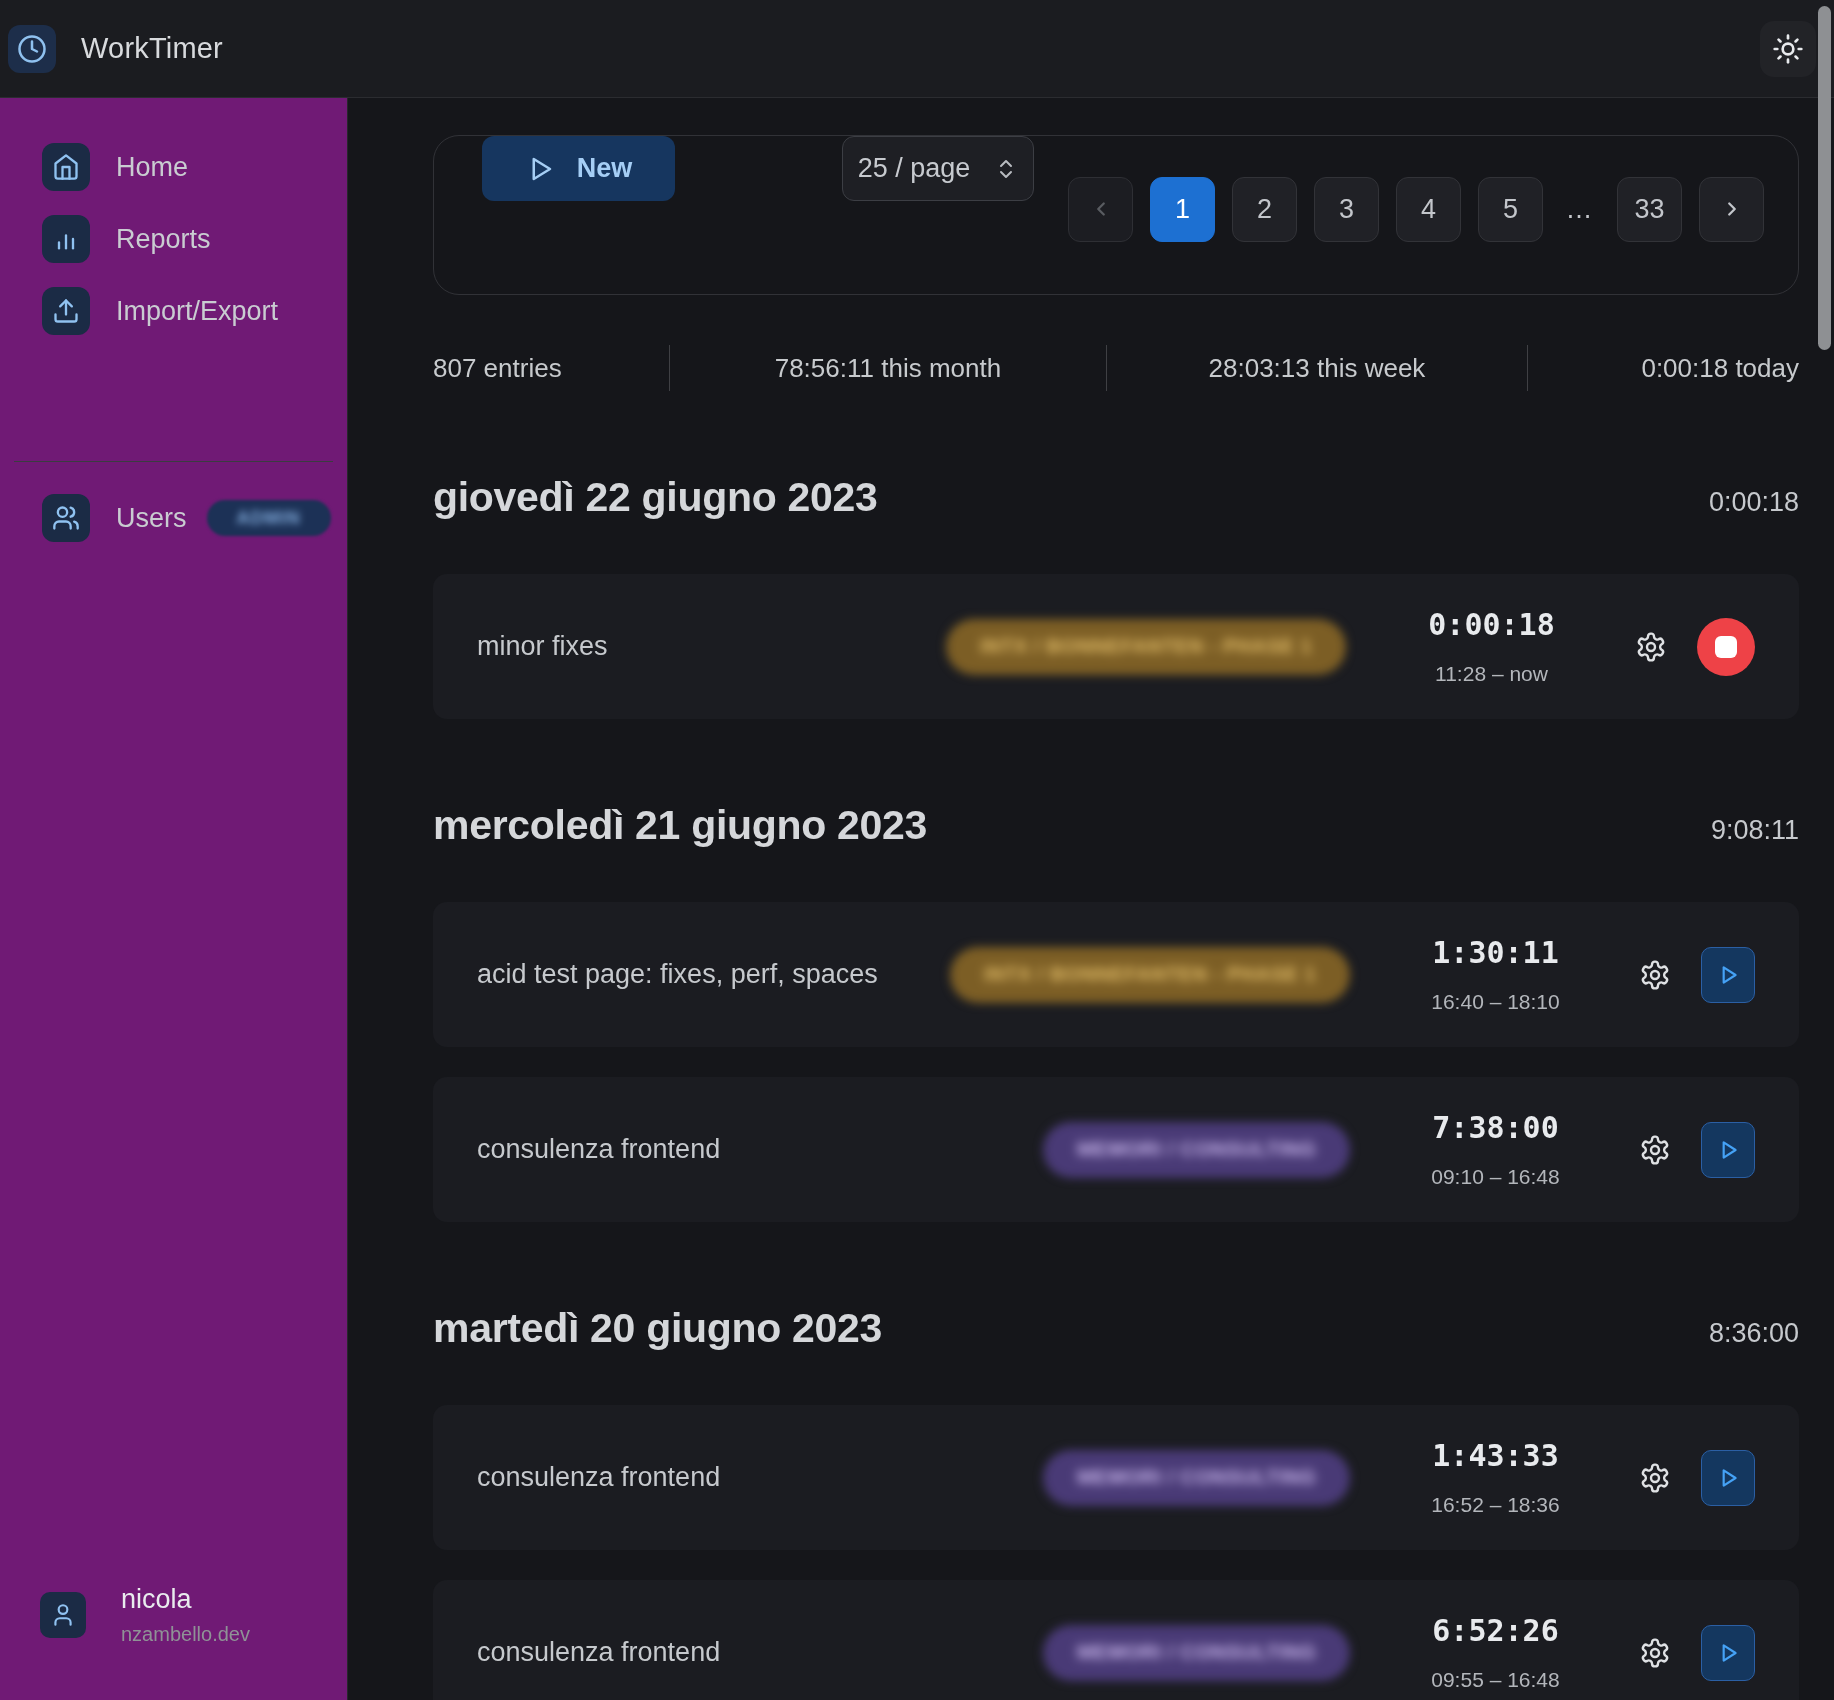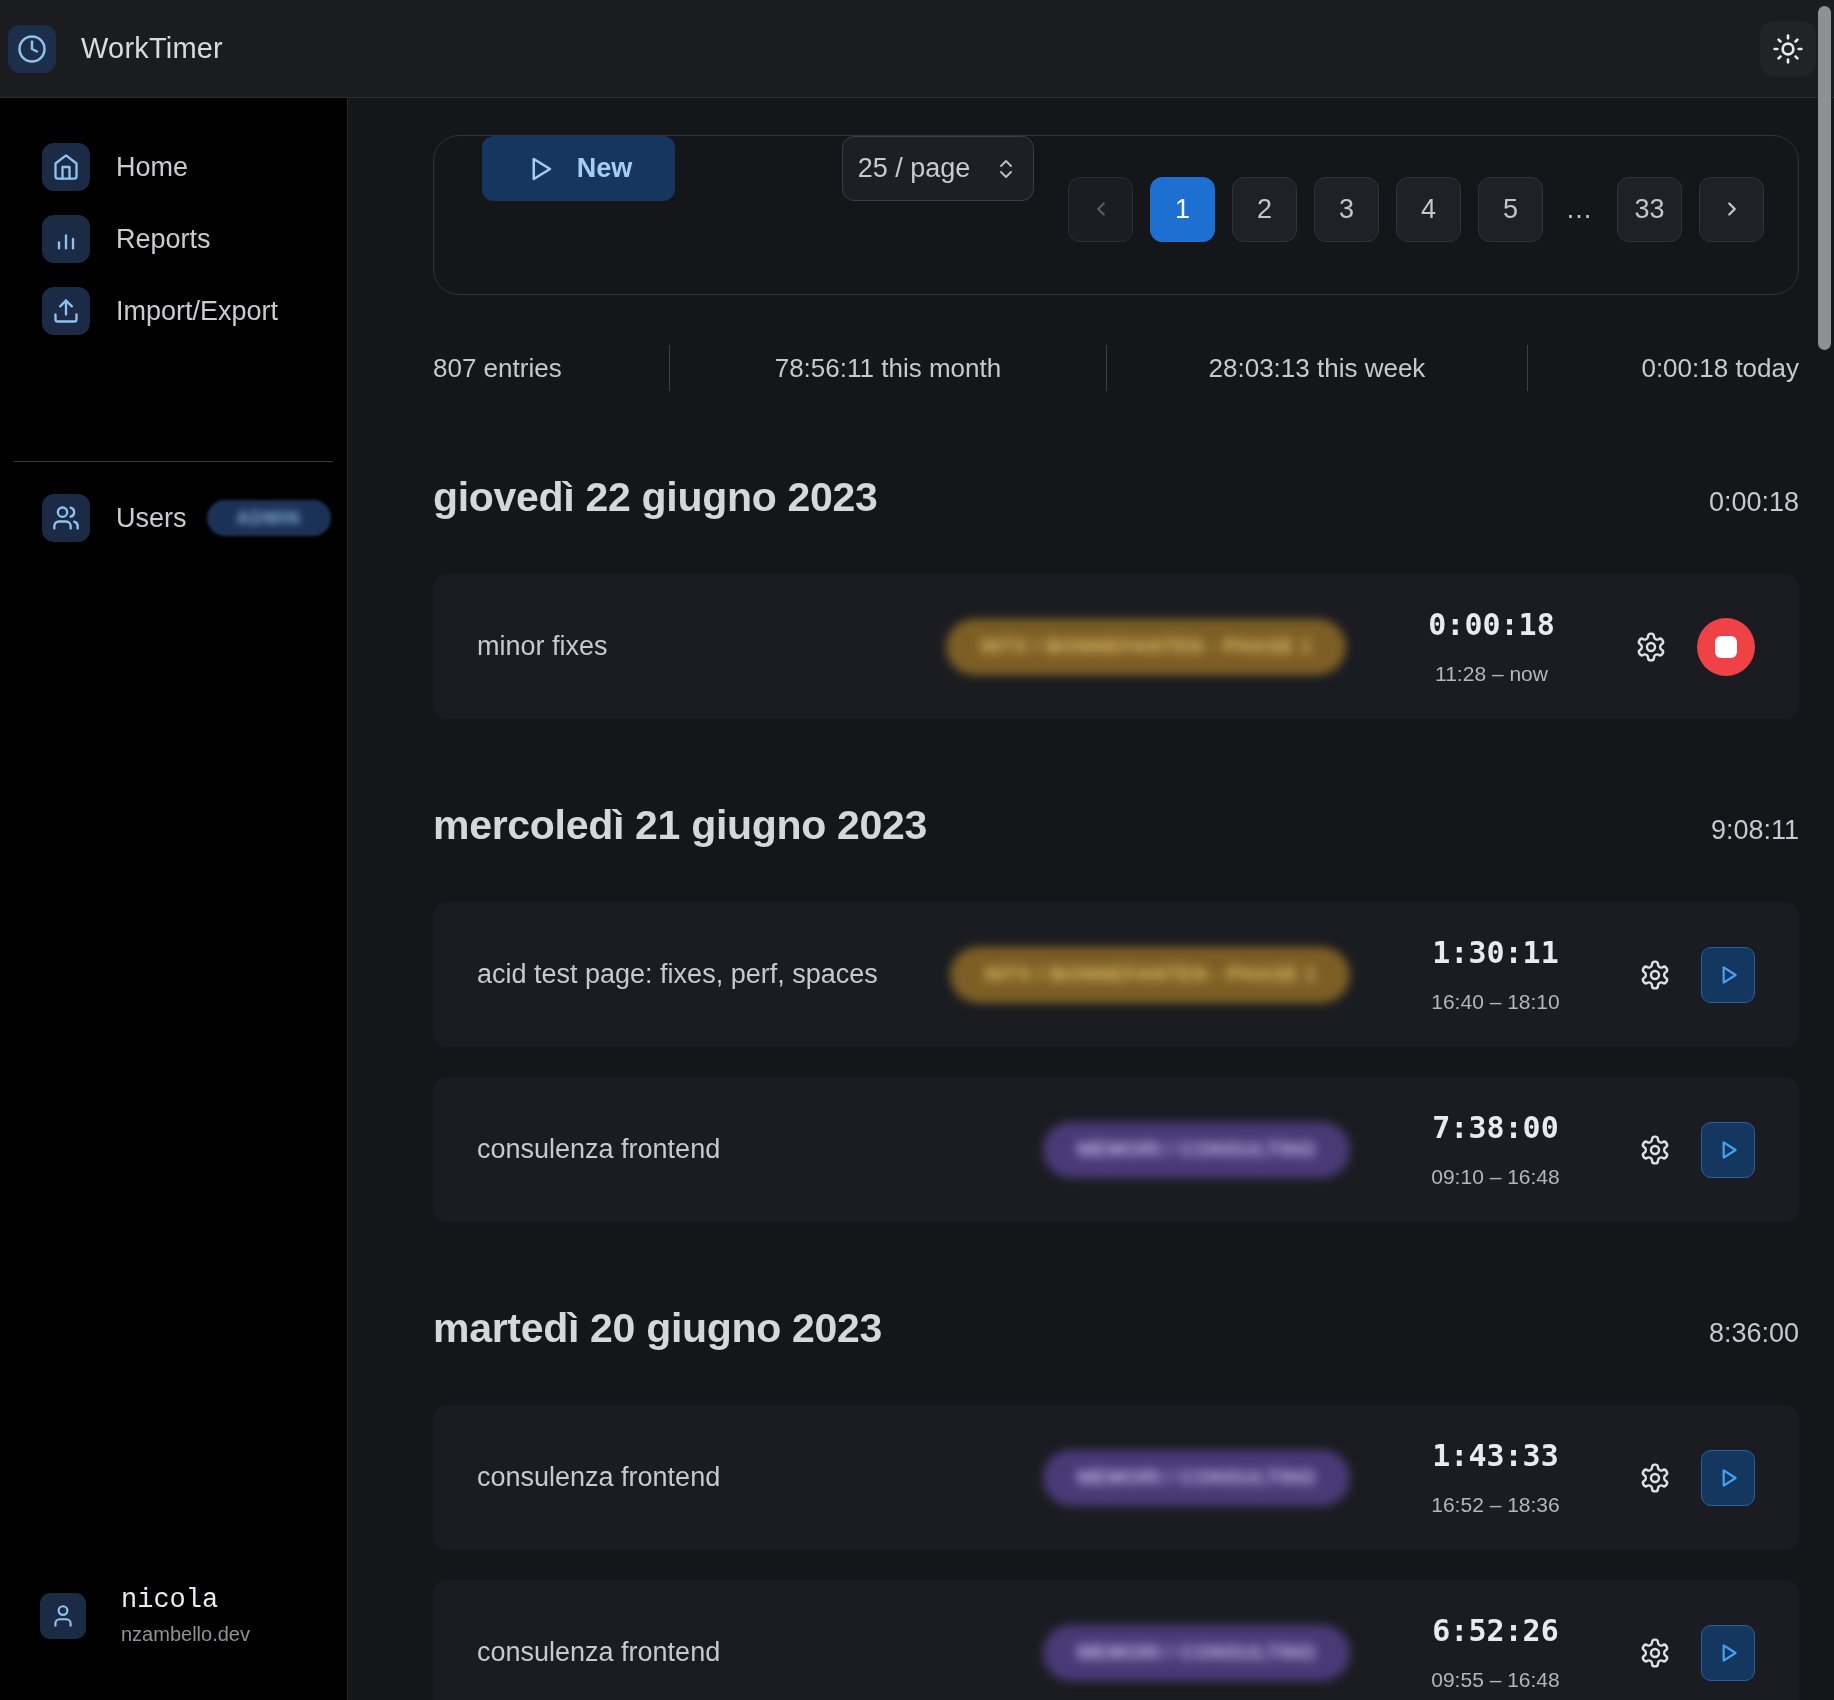--- a/index.html
+++ b/index.html
@@ -30,21 +30,21 @@
 
   
   .scroll-thumb {
     position:absolute; top:6px; right:3px; width:13px; height:344px;
     background:#8e9093; border-radius:7px; z-index:50;
   }
 
   
   .sidebar {
     position:absolute; top:98px; left:0; width:348px; height:1602px;
-    background:#000000; border-right:1px solid #26272b; padding-top:36px;
+    background:#701a75; border-right:1px solid #26272b; padding-top:36px;
   }
   .nav-item {
     height:66px; margin:0 14px 6px 14px; border-radius:10px;
     display:flex; align-items:center; padding-left:28px; cursor:pointer;
   }
   .nav-item.active { background:#1a2a44; }
   .icon-tile {
     width:48px; height:48px; border-radius:12px; background:#1b2b45; flex:none;
     display:flex; align-items:center; justify-content:center; color:#90c2f1;
   }
@@ -56,21 +56,21 @@
     background:#1c3156; display:flex; align-items:center; justify-content:center;
     filter:blur(1.5px);
   }
   .admin-pill span { font-size:18px; font-weight:700; letter-spacing:1px; color:#84aede; filter:blur(3.5px); }
   .account {
     position:absolute; left:0; bottom:54px; width:348px;
     display:flex; align-items:center; padding-left:40px;
   }
   .account .icon-tile { width:46px; height:46px; border-radius:10px; }
   .account-texts { margin-left:35px; }
-  .account-name { font-size:27px; color:#e9ebee;font-family:Liberation Mono, monospace; }
+  .account-name { font-size:27px; color:#e9ebee; }
   .account-domain { font-size:20px; color:#8f9296; margin-top:8px; }
 
   
   .main { position:absolute; top:98px; left:349px; width:1485px; height:1602px; padding:37px 35px 0 84px; }
 
   .toolbar-card {
     border:1px solid #313237; border-radius:26px; height:160px;
     display:flex; padding:0 34px 12px 48px;
   }
   .new-btn {

